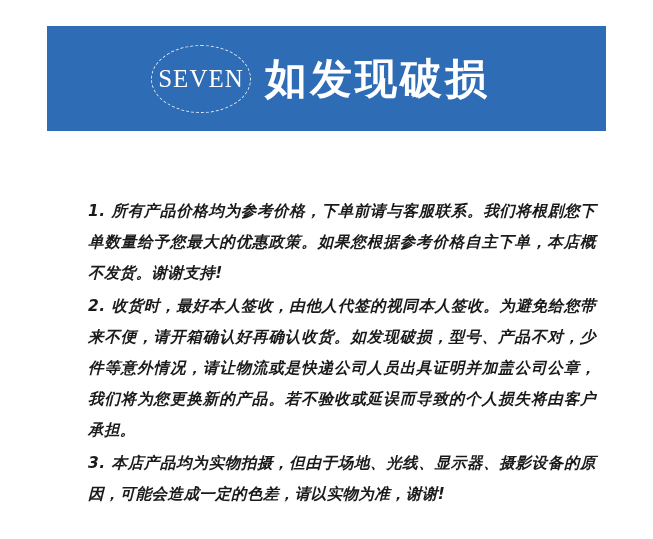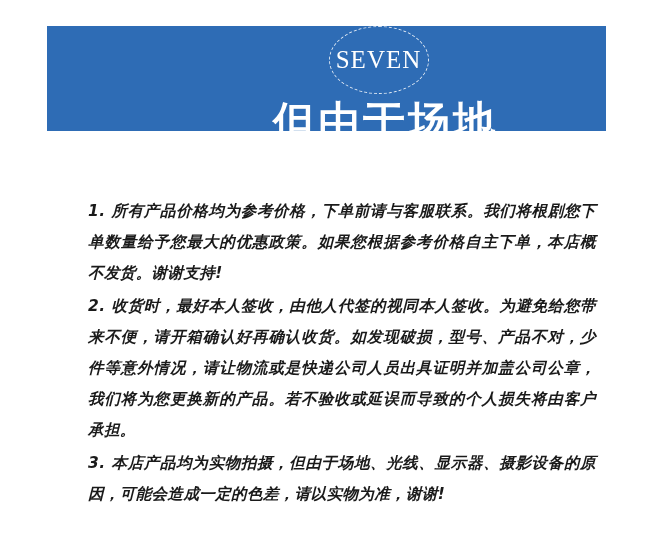--- a/index.html
+++ b/index.html
@@ -23,21 +23,20 @@
     position: absolute;
     left: 47px;
     top: 26px;
     width: 559px;
     height: 105px;
     background: #2e6cb5;
     display: flex;
     align-items: center;
     box-sizing: border-box;
     padding-left: 104px;
-    flex-direction: column;
   }
   .logo-circle {
     width: 98px;
     height: 66px;
     border: 1px dashed rgba(255,255,255,0.85);
     border-radius: 50%;
     display: flex;
     align-items: center;
     justify-content: center;
     flex: none;
@@ -78,21 +77,21 @@
 </style>
 </head>
 <body>
 
 <div class="page">
 
   <div class="banner">
     <div class="logo-circle">
       <span class="logo-text">SEVEN</span>
     </div>
-    <div class="banner-title">但由于场地</div>
+    <div class="banner-title">如发现破损</div>
   </div>
 
   <div class="body-text">
     <p class="para">1. 所有产品价格均为参考价格，下单前请与客服联系。我们将根剧您下单数量给予您最大的优惠政策。如果您根据参考价格自主下单，本店概不发货。谢谢支持!</p>
     <p class="para">2. 收货时，最好本人签收，由他人代签的视同本人签收。为避免给您带来不便，请开箱确认好再确认收货。如发现破损，型号、产品不对，少件等意外情况，请让物流或是快递公司人员出具证明并加盖公司公章，我们将为您更换新的产品。若不验收或延误而导致的个人损失将由客户承担。</p>
     <p class="para">3. 本店产品均为实物拍摄，但由于场地、光线、显示器、摄影设备的原因，可能会造成一定的色差，请以实物为准，谢谢!</p>
   </div>
 
 </div>
 

